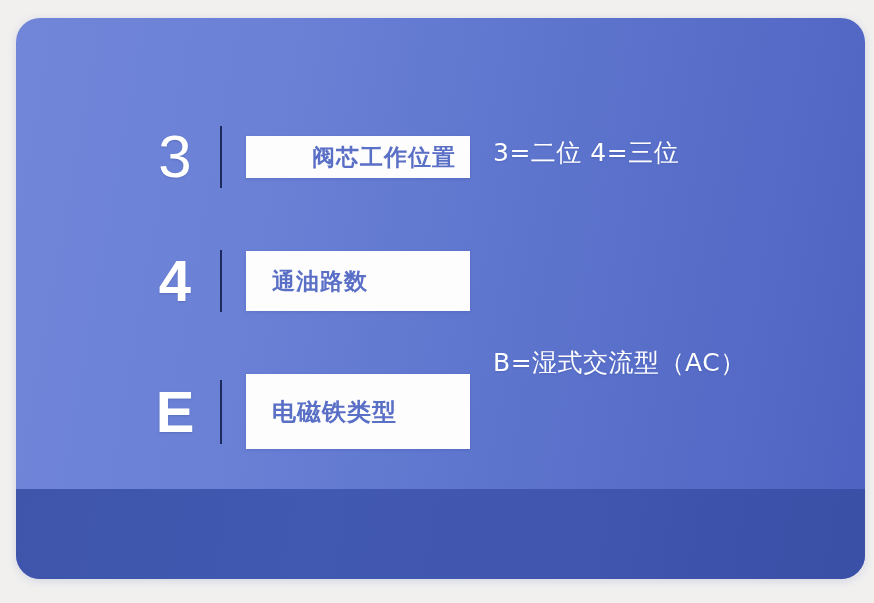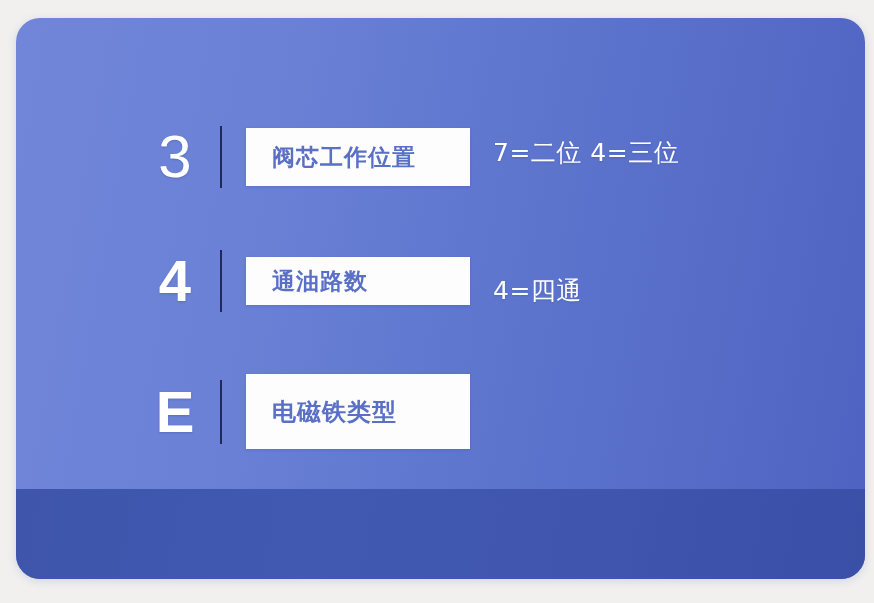--- a/index.html
+++ b/index.html
@@ -91,26 +91,26 @@
     color: #5a6fc6;
     font-family: "DejaVu Sans", "Liberation Sans", sans-serif;
     letter-spacing: 1px;
     padding-left: 26px;
     white-space: nowrap;
   }
 
   
   #row-1 { left: 130px; top: 108px; }
   #row-1 .divider { height: 62px; }
-  #row-1 .label-box { height: 58px; }
+  #row-1 .label-box { height: 42px; padding-left: 40px; }
   #row-1 .label-box span { font-size: 23px; font-weight: 600; }
 
   #row-2 { left: 130px; top: 232px; }
   #row-2 .divider { height: 62px; }
-  #row-2 .label-box { height: 48px; }
+  #row-2 .label-box { height: 60px; }
   #row-2 .label-box span { font-size: 23px; font-weight: 700; }
 
   #row-3 { left: 130px; top: 356px; }
   #row-3 .divider { height: 64px; }
   #row-3 .label-box { height: 75px; }
   #row-3 .label-box span { font-size: 24px; font-weight: 700; }
 
   
   .desc {
     position: absolute;
@@ -155,24 +155,22 @@
 
   <div class="row" id="row-3">
     <div class="code bold">E</div>
     <div class="divider"></div>
     <div class="label-box">
       <span>电磁铁类型</span>
     </div>
   </div>
 
   <div class="desc" id="desc-1">
-    <span class="line">7=二位</span>
+    <span class="line">3=二位</span>
     <span class="line">4=三位</span>
   </div>
 
-  <div class="desc" id="desc-2">
-    <span class="line">4=四通</span>
-  </div>
 
   <div class="desc" id="desc-3">
+    <span class="line">B=湿式交流型（AC）</span>
   </div>
 
 </div>
 
 </body></html>

